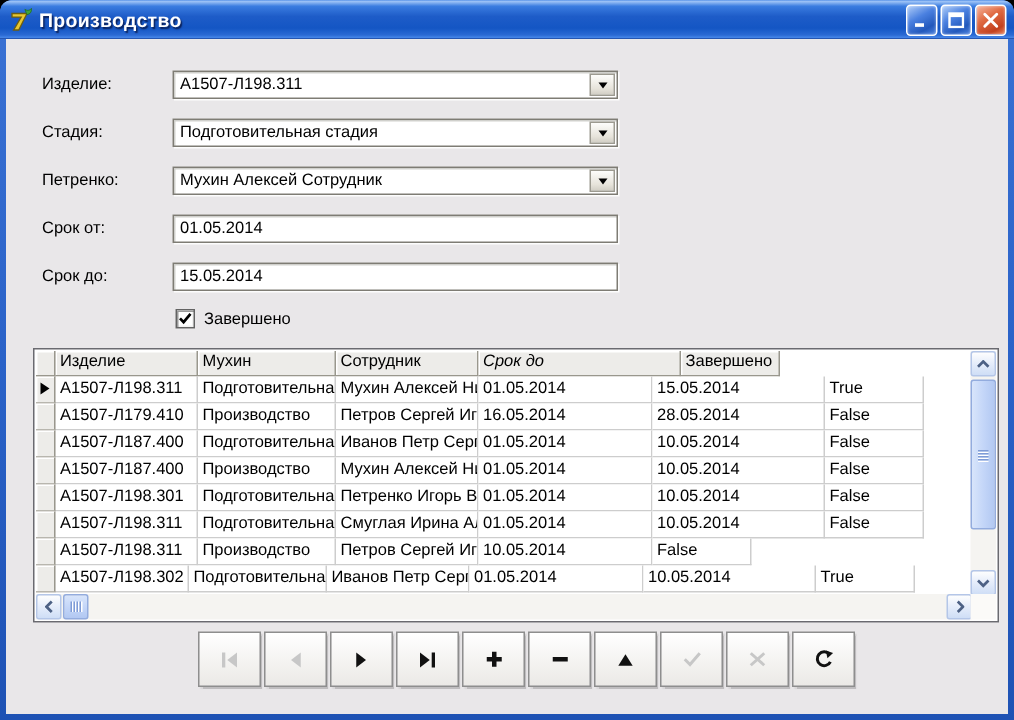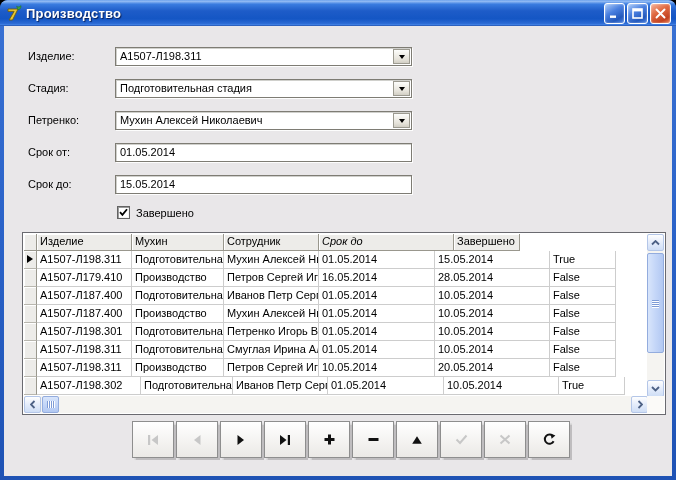--- a/index.html
+++ b/index.html
@@ -165,21 +165,21 @@
           <span class="tri-down"></span>
         </span>
     </div>
     <div class="combo" style="top:53px">
       <span class="ctl-value">Подготовительная стадия</span>
       <span class="drop-btn">
           <span class="tri-down"></span>
         </span>
     </div>
     <div class="combo" style="top:85px">
-      <span class="ctl-value">Мухин Алексей Николаевич</span>
+      <span class="ctl-value">Мухин Алексей Сотрудник</span>
       <span class="drop-btn">
           <span class="tri-down"></span>
         </span>
     </div>
     <div class="editbox" style="top:117px">
       <span class="ctl-value">01.05.2014</span>
     </div>
     <div class="editbox" style="top:149px">
       <span class="ctl-value">15.05.2014</span>
     </div>
@@ -259,26 +259,25 @@
               <div class="gcell" style="width: 116px;">01.05.2014</div>
               <div class="gcell" style="width: 115px;">10.05.2014</div>
               <div class="gcell" style="width: 66px;">False</div>
             </div>
             <div class="grow">
               <div class="row-ind"></div>
               <div class="gcell" style="width: 95px;">А1507-Л198.311</div>
               <div class="gcell" style="width: 92px;">Производство</div>
               <div class="gcell" style="width: 95px;">Петров Сергей Иг</div>
               <div class="gcell" style="width: 116px;">10.05.2014</div>
-              <div class="gcell" style="width: 115px;">20.05.2014</div>
-              <div class="gcell" style="width: 66px;">False</div>
-            </div>
-            <div class="grow">
-              <div class="row-ind"></div>
-              <div class="gcell" style="width: 104px;">А1507-Л198.302</div>
+              <div class="gcell" style="width: 66px;">False</div>
+            </div>
+            <div class="grow">
+              <div class="row-ind"></div>
+              <div class="gcell" style="width: 89px;">А1507-Л198.302</div>
               <div class="gcell" style="width: 92px;">Подготовительная</div>
               <div class="gcell" style="width: 95px;">Иванов Петр Серг</div>
               <div class="gcell" style="width: 116px;">01.05.2014</div>
               <div class="gcell" style="width: 115px;">10.05.2014</div>
               <div class="gcell" style="width: 66px;">True</div>
             </div>
           </div>
       </div>
 
       <div class="vscroll">

